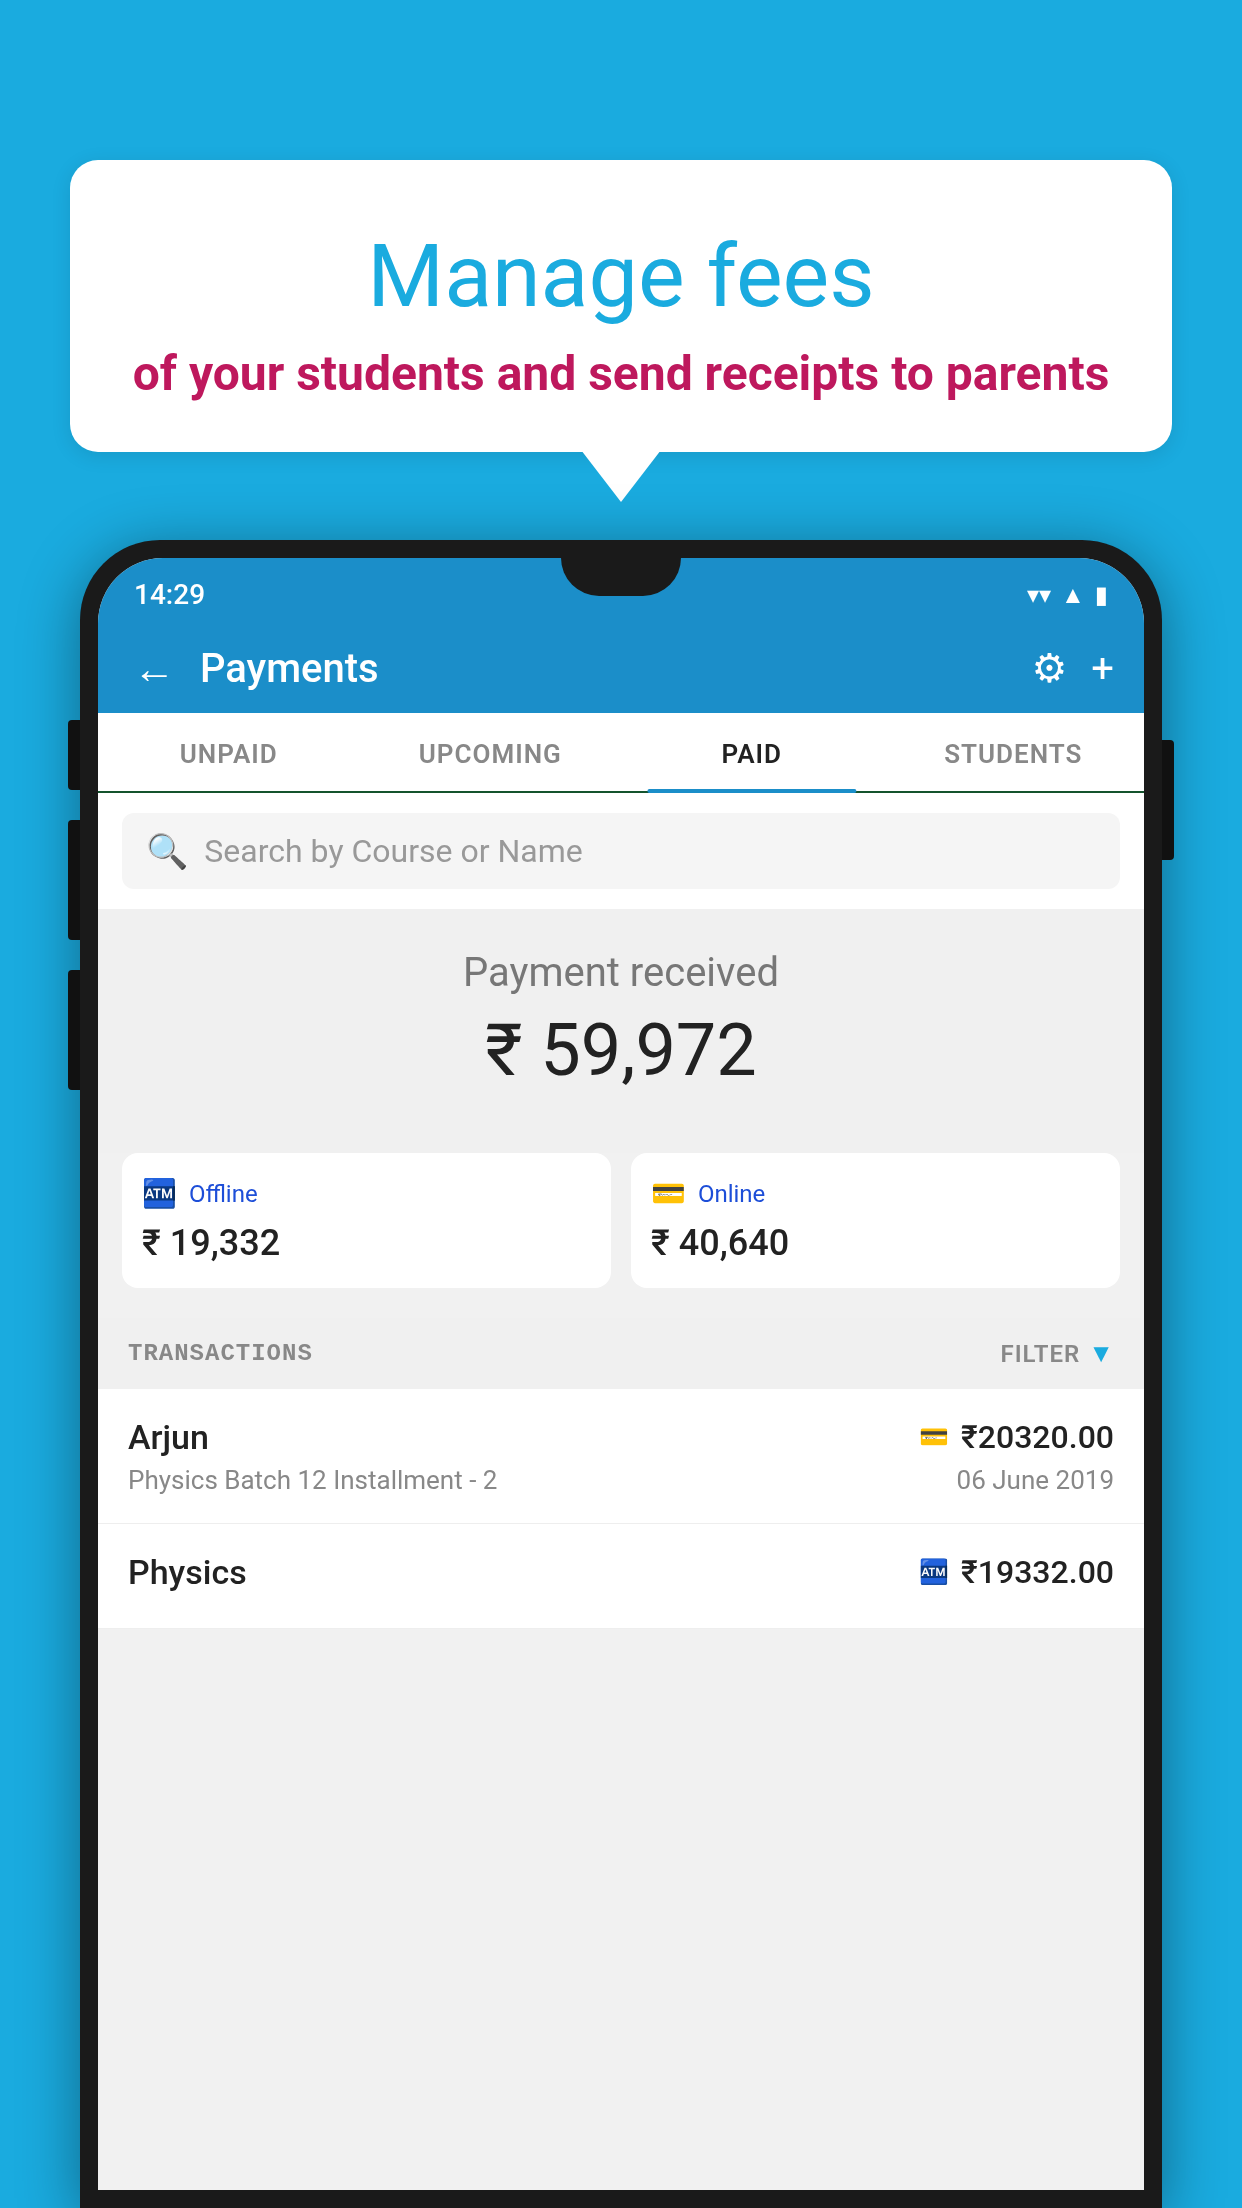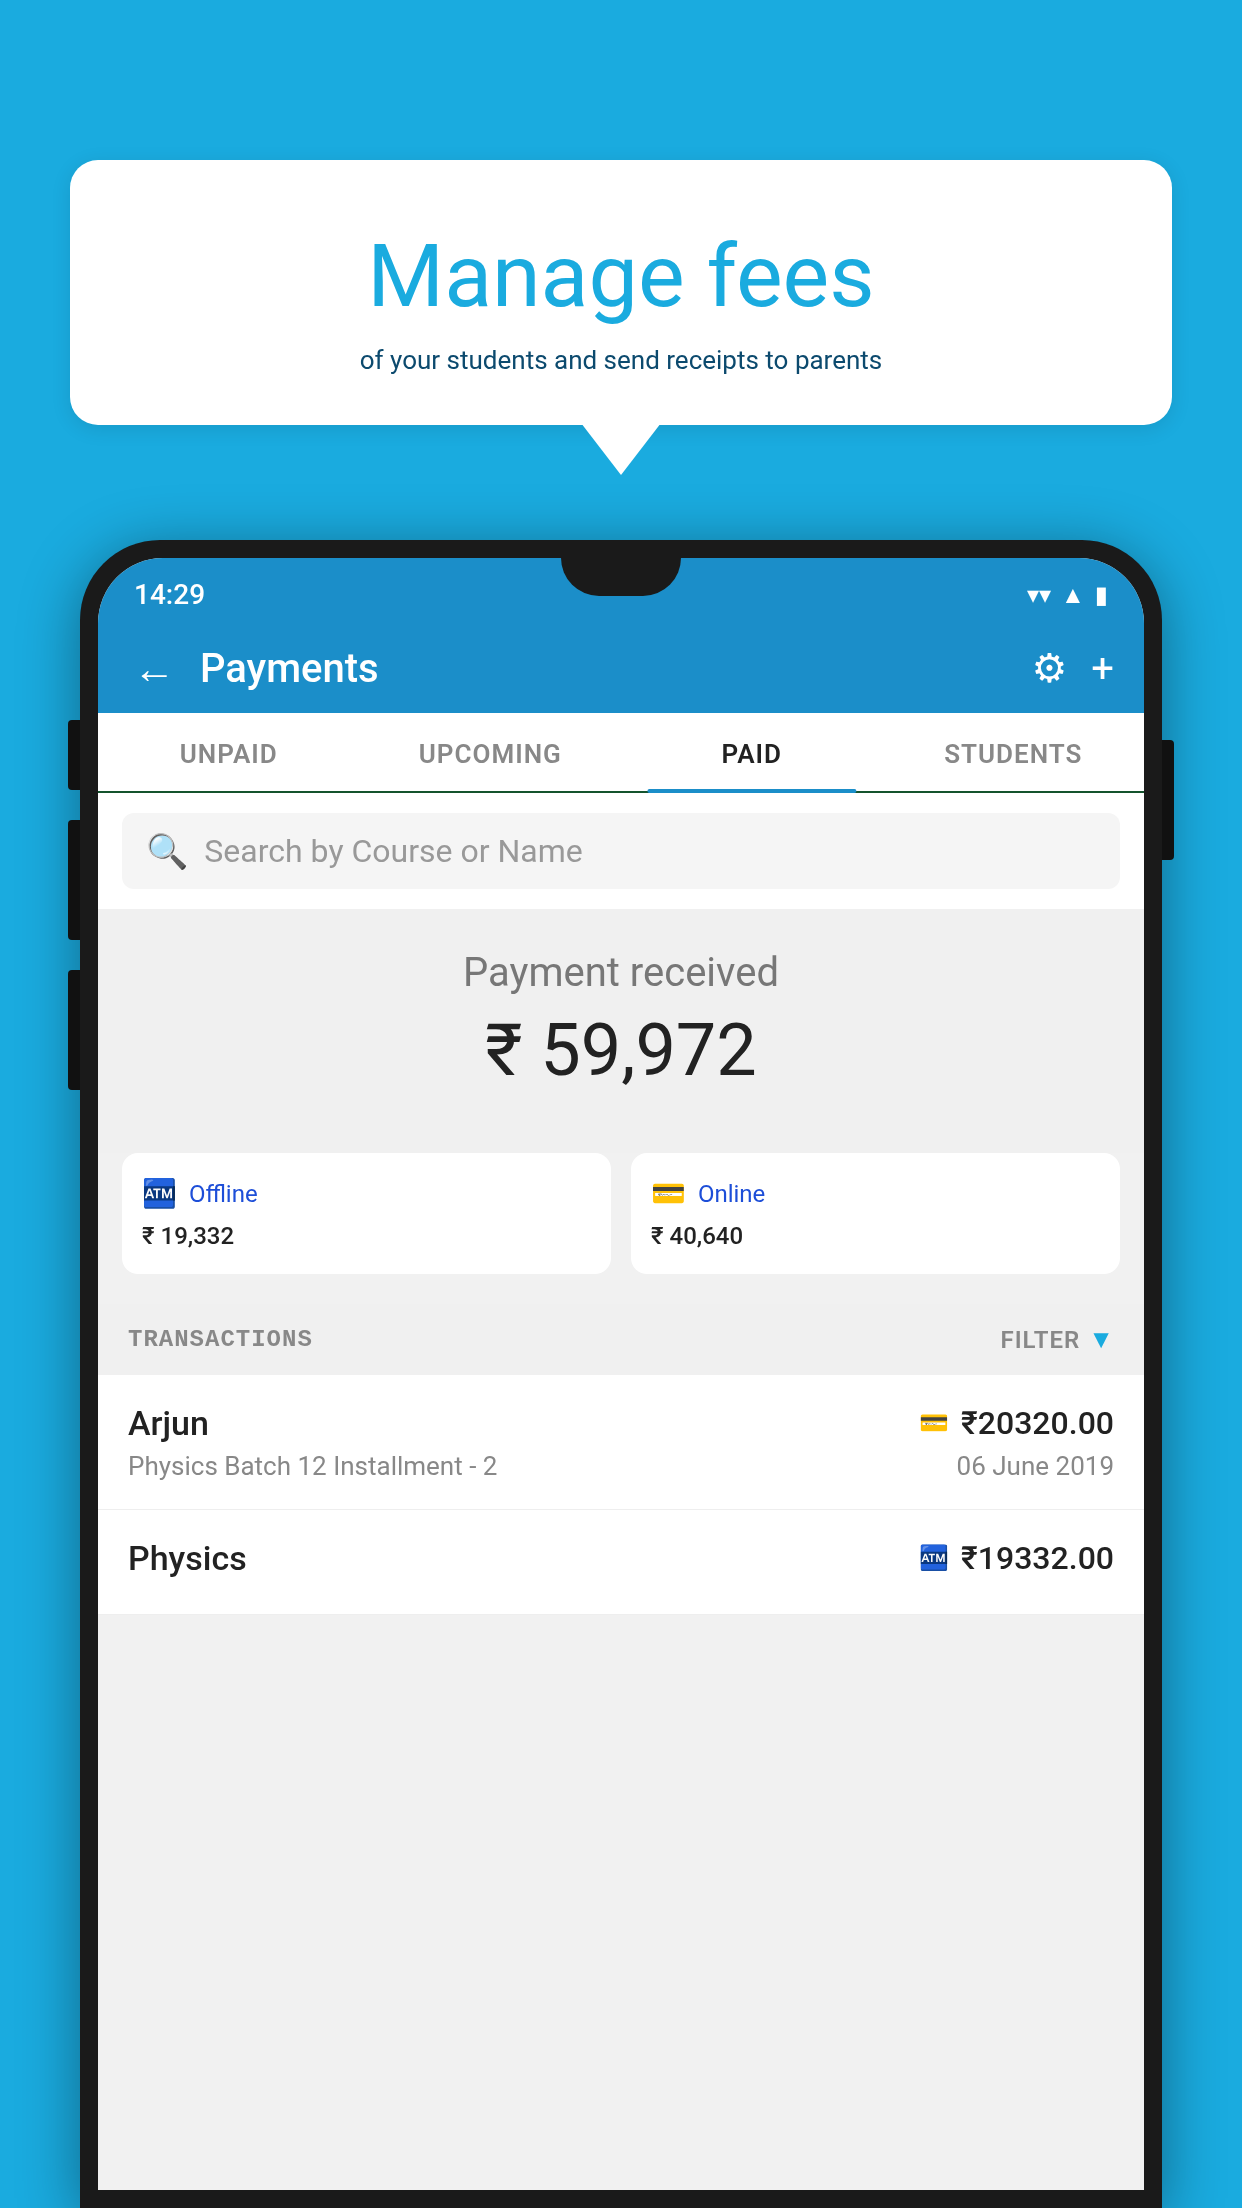--- a/index.html
+++ b/index.html
@@ -41,23 +41,23 @@
 
     .bubble-title {
       font-size: 88px;
       font-weight: 400;
       color: #1AABDF;
       margin-bottom: 20px;
       line-height: 1.1;
     }
 
     .bubble-subtitle {
-      font-size: 26px;
-      color: #0c4a6e;
-      font-weight: 400;
+      font-size: 48px;
+      color: #be185d;
+      font-weight: 700;
     }
 
     
     .phone-frame {
       position: absolute;
       top: 540px;
       left: 80px;
       right: 80px;
       bottom: 0;
       background: #1a1a1a;
@@ -258,21 +258,21 @@
       font-size: 28px;
       color: #555;
     }
 
     .card-label {
       font-size: 24px;
       color: #1d4ed8;
     }
 
     .card-amount {
-      font-size: 24px;
+      font-size: 36px;
       font-weight: 500;
       color: #222;
     }
 
     
     .transactions-header {
       display: flex;
       justify-content: space-between;
       align-items: center;
       padding: 20px 30px;

